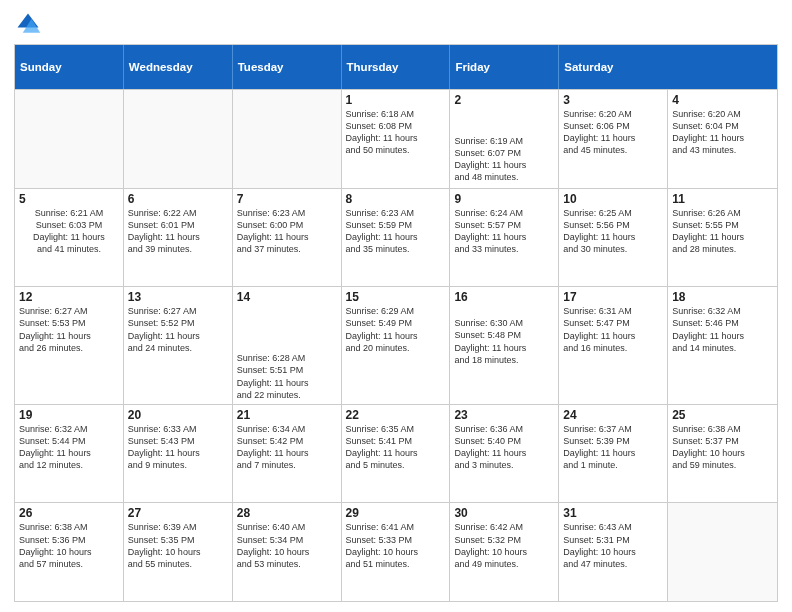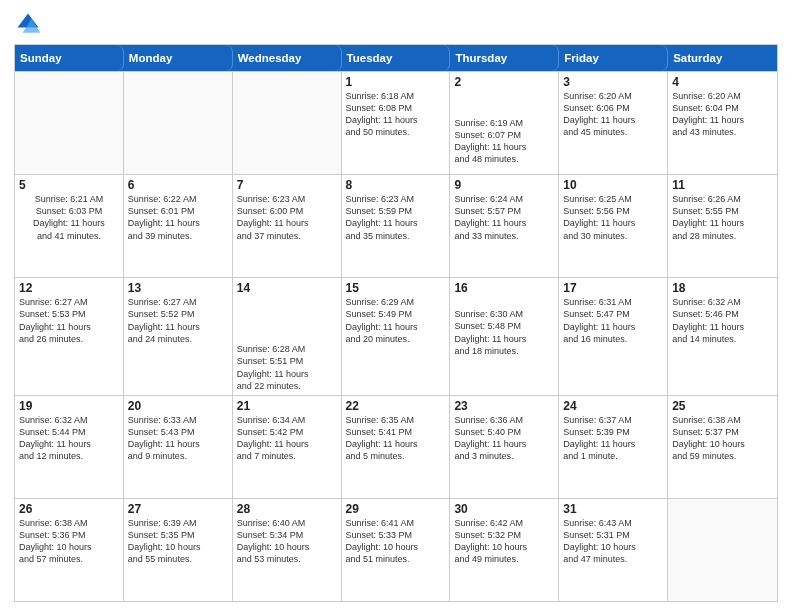--- a/index.html
+++ b/index.html
@@ -68,24 +68,23 @@
     }
     .cal-header {
       display: grid;
       grid-template-columns: repeat(7, 1fr);
       background: #1565c0;
     }
     .cal-header-cell {
       color: #fff;
       font-size: 11.5px;
       font-weight: bold;
-      padding: 7px 5px;
+      padding: 16px 5px;
       text-align: left;
       border-right: 1px solid #4a90d9;
-      border-radius: 7px;
     }
     .cal-header-cell:last-child { border-right: none; }
     .cal-body {
       flex: 1;
       display: flex;
       flex-direction: column;
     }
     .cal-row {
       display: grid;
       grid-template-columns: repeat(7, 1fr);
@@ -130,21 +129,20 @@
       </div>
     </div>
     <div class="title-block">
       <div class="month-title"></div>
       <div class="location"></div>
     </div>
   </div>
   <div class="calendar">
     <div class="cal-header">
     <div class="cal-header-cell">Sunday</div>
-        <div class="cal-header-cell">Monday</div>
         <div class="cal-header-cell">Wednesday</div>
         <div class="cal-header-cell">Tuesday</div>
         <div class="cal-header-cell">Thursday</div>
         <div class="cal-header-cell">Friday</div>
         <div class="cal-header-cell">Saturday</div>
       </div>
     <div class="cal-body">
     <div class="cal-row">
           <div class="cal-cell empty"></div>
           <div class="cal-cell empty"></div>

